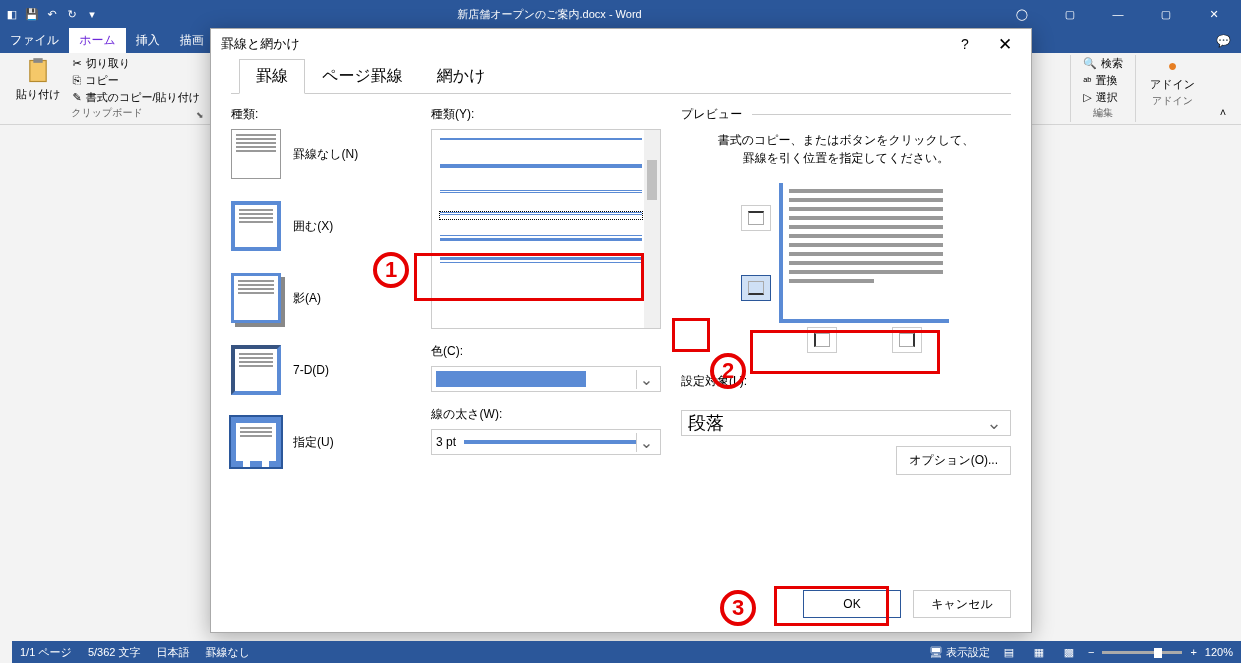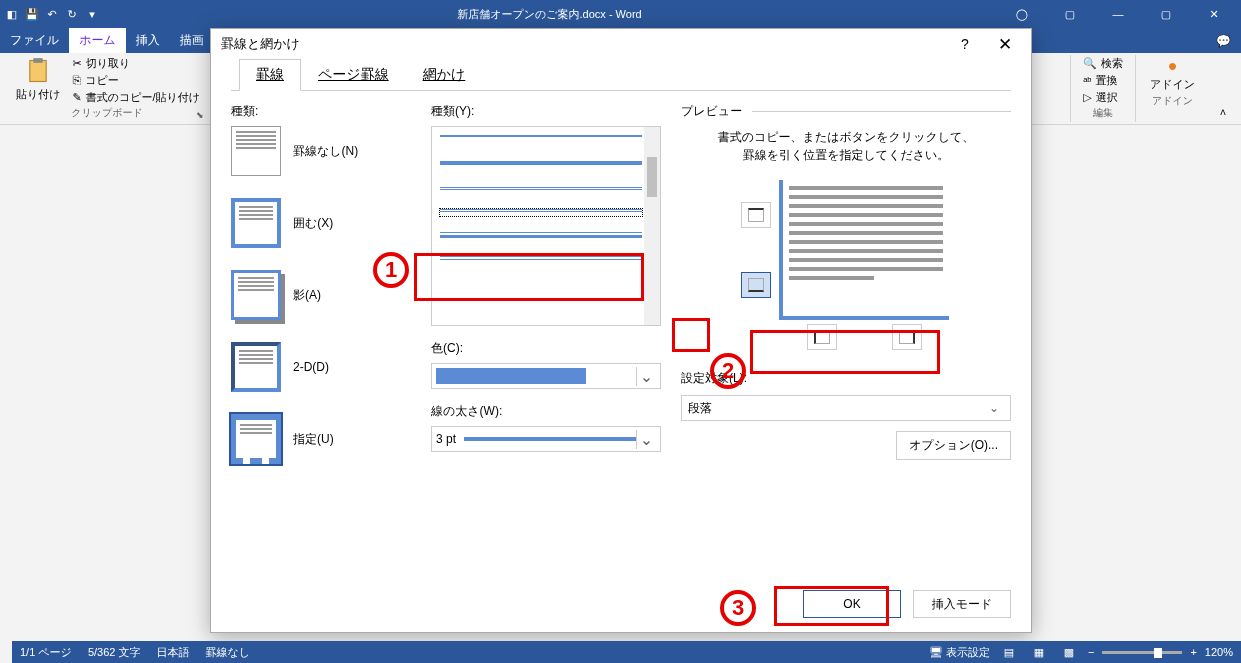--- a/index.html
+++ b/index.html
@@ -36,21 +36,21 @@
     
     
     .dialog-overlay { position: absolute; left: 210px; top: 28px; width: 822px; height: 605px; background: white; border: 1px solid #aaa; box-shadow: 0 4px 20px rgba(0,0,0,0.3); }
     .dialog-title { height: 30px; display: flex; align-items: center; padding: 0 10px; font-size: 13px; }
     .dialog-title-buttons { margin-left: auto; display: flex; gap: 8px; }
     .dialog-help, .dialog-close { width: 32px; height: 32px; display: flex; align-items: center; justify-content: center; font-size: 14px; cursor: pointer; }
     .dialog-close { font-size: 17px; }
     
     .dialog-tabs { display: flex; margin: 0 20px 12px 20px; padding-left: 8px; position: relative; }
     .dialog-tabs::after { content:""; position:absolute; bottom:0; left:0; right:0; height:1px; background:#ccc; }
-    .dialog-tab { padding: 6px 16px; font-size: 14px; cursor: pointer; border: 1px solid transparent; position: relative; z-index: 1; text-decoration: underline; }
+    .dialog-tab { padding: 6px 16px; font-size: 16px; cursor: pointer; border: 1px solid transparent; position: relative; z-index: 1; }
     .dialog-tab.active { border: 1px solid #ccc; border-bottom: 1px solid white; background: white; }
     
     .dialog-body { display: flex; gap: 20px; padding: 0 20px; }
     .dialog-col-1 { width: 180px; }
     .dialog-col-2 { width: 230px; }
     .dialog-col-3 { flex: 1; }
     
     .section-label { font-size: 12px; margin-bottom: 6px; display: block; }
     .section-label.with-line { display: flex; align-items: center; gap: 10px; }
     .section-label.with-line::after { content: ""; flex: 1; height: 1px; background: #ccc; }
@@ -88,21 +88,21 @@
     .preview-box .pline { height: 4px; background: #999; margin-bottom: 5px; }
     .preview-box .pline.short { width: 55%; }
     .preview-box::before, .preview-box::after { content:""; position:absolute; }
     .preview-side-btns { grid-column: 1; grid-row: 1; display: flex; flex-direction: column; justify-content: space-around; }
     .preview-bottom-btns { grid-column: 2; grid-row: 2; display: flex; justify-content: space-around; }
     .preview-btn { width: 30px; height: 26px; border: 1px solid #ccc; cursor: pointer; display: flex; align-items:center; justify-content:center; background: white; }
     .preview-btn.active { border: 1px solid #2b579a; background: #cfe0f5; }
     .preview-btn-icon { width: 16px; height: 14px; border: 1px solid #aaa; position: relative; }
     
     .target-label { font-size: 12px; margin-top: 12px; }
-    .target-select { width: 100%; height: 26px; border: 1px solid #ccc; margin-top: 8px; display: flex; align-items: center; padding: 8px 6px; cursor: pointer; font-size: 12px;}
+    .target-select { width: 100%; height: 26px; border: 1px solid #ccc; margin-top: 20px; display: flex; align-items: center; padding: 8px 6px; cursor: pointer; font-size: 18px;}
     .options-btn { float: right; margin-top: 10px; padding: 5px 12px; border: 1px solid #ccc; cursor: pointer; font-size: 12px; background:white;}
     
     .dialog-footer { position: absolute; bottom: 14px; right: 20px; display: flex; gap: 12px; }
     .dialog-btn { width: 98px; height: 28px; border: 1px solid #ccc; cursor: pointer; font-size: 12px; background: white; }
     .dialog-btn.primary { border: 1px solid #2b579a; }
     
     
     .annot { position: absolute; width: 36px; height: 36px; border: 4px solid #e60000; border-radius: 50%; display: flex; align-items: center; justify-content: center; color: #e60000; font-weight: bold; font-size: 22px; pointer-events: none; z-index: 100; }
     .annot-box { position: absolute; border: 3px solid #e60000; pointer-events: none; z-index: 99; }
     
@@ -258,21 +258,21 @@
           </div>
         <span class="setting-label">影(A)</span>
       </div>
       <div class="setting-option">
         <div class="setting-thumb threeD">
             <div class="line"></div>
             <div class="line"></div>
             <div class="line"></div>
             <div class="line"></div>
           </div>
-        <span class="setting-label">2-D(D)</span>
+        <span class="setting-label">7-D(D)</span>
       </div>
       <div class="setting-option">
         <div class="setting-thumb custom selected">
             <div class="line"></div>
             <div class="line"></div>
             <div class="line"></div>
           </div>
         <span class="setting-label">指定(U)</span>
       </div>
     </div>
@@ -348,21 +348,21 @@
       <div class="target-select">
         <span>段落</span>
         <div class="dropdown-arrow" style="border:none;">⌄</div>
       </div>
       <button class="options-btn">オプション(O)...</button>
     </div>
   </div>
 
   <div class="dialog-footer">
     <button class="dialog-btn primary">OK</button>
-    <button class="dialog-btn">挿入モード</button>
+    <button class="dialog-btn">キャンセル</button>
   </div>
 </div>
 
 <div class="annot" style="left:373px; top:252px;">
     <span>1</span>
   </div>
 <div class="annot-box" style="left:414px; top:253px; width:230px; height:48px;"></div>
 
 <div class="annot" style="left:710px; top:353px;">
     <span>2</span>

